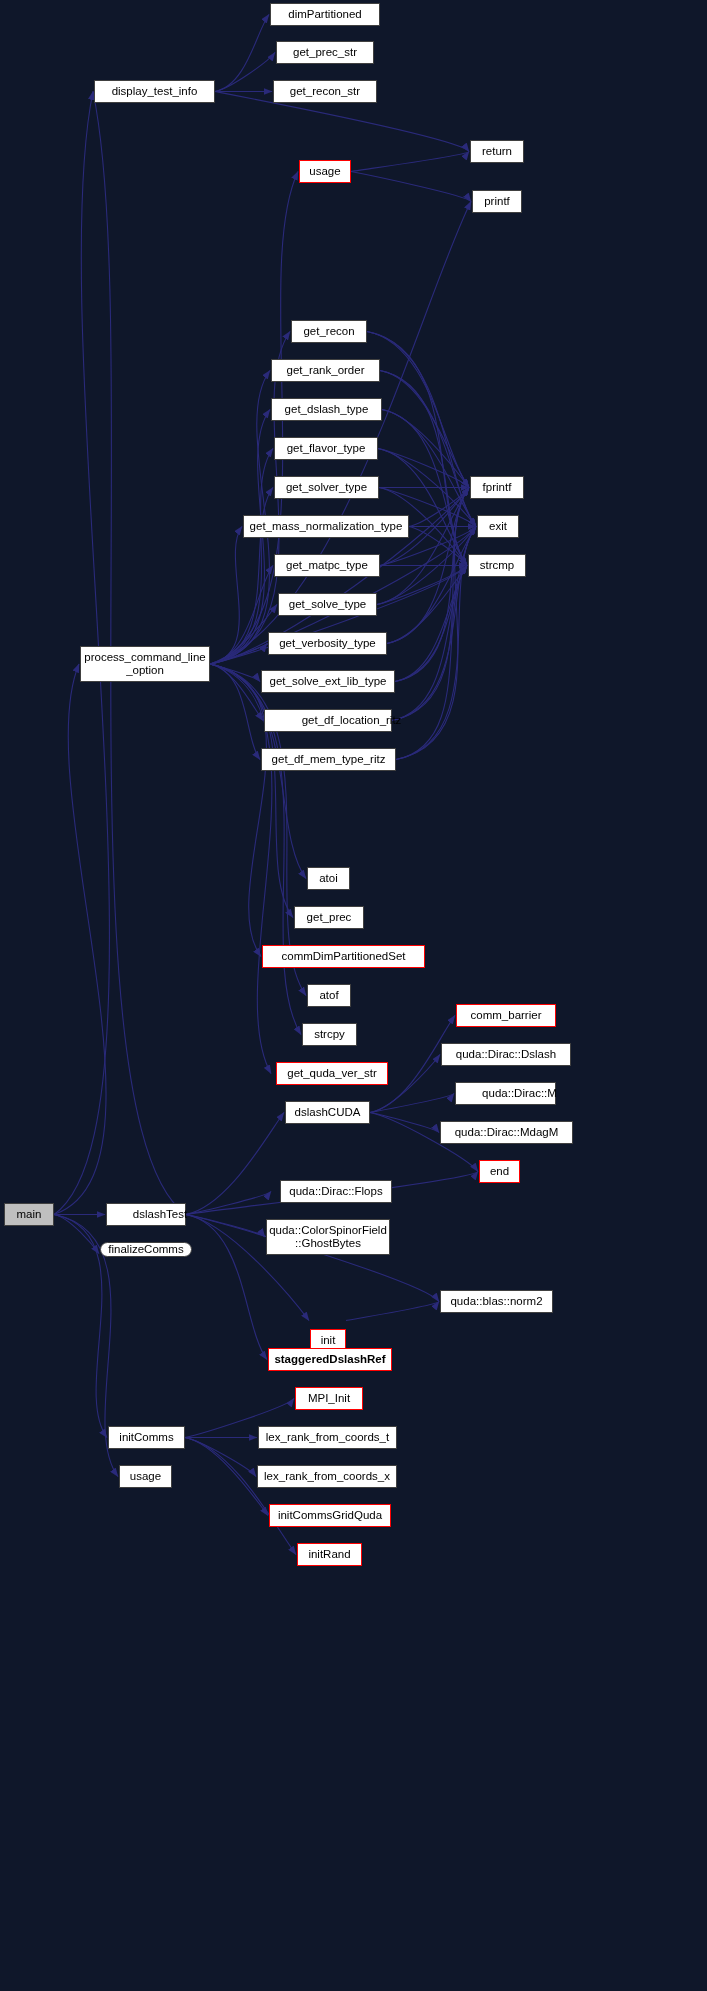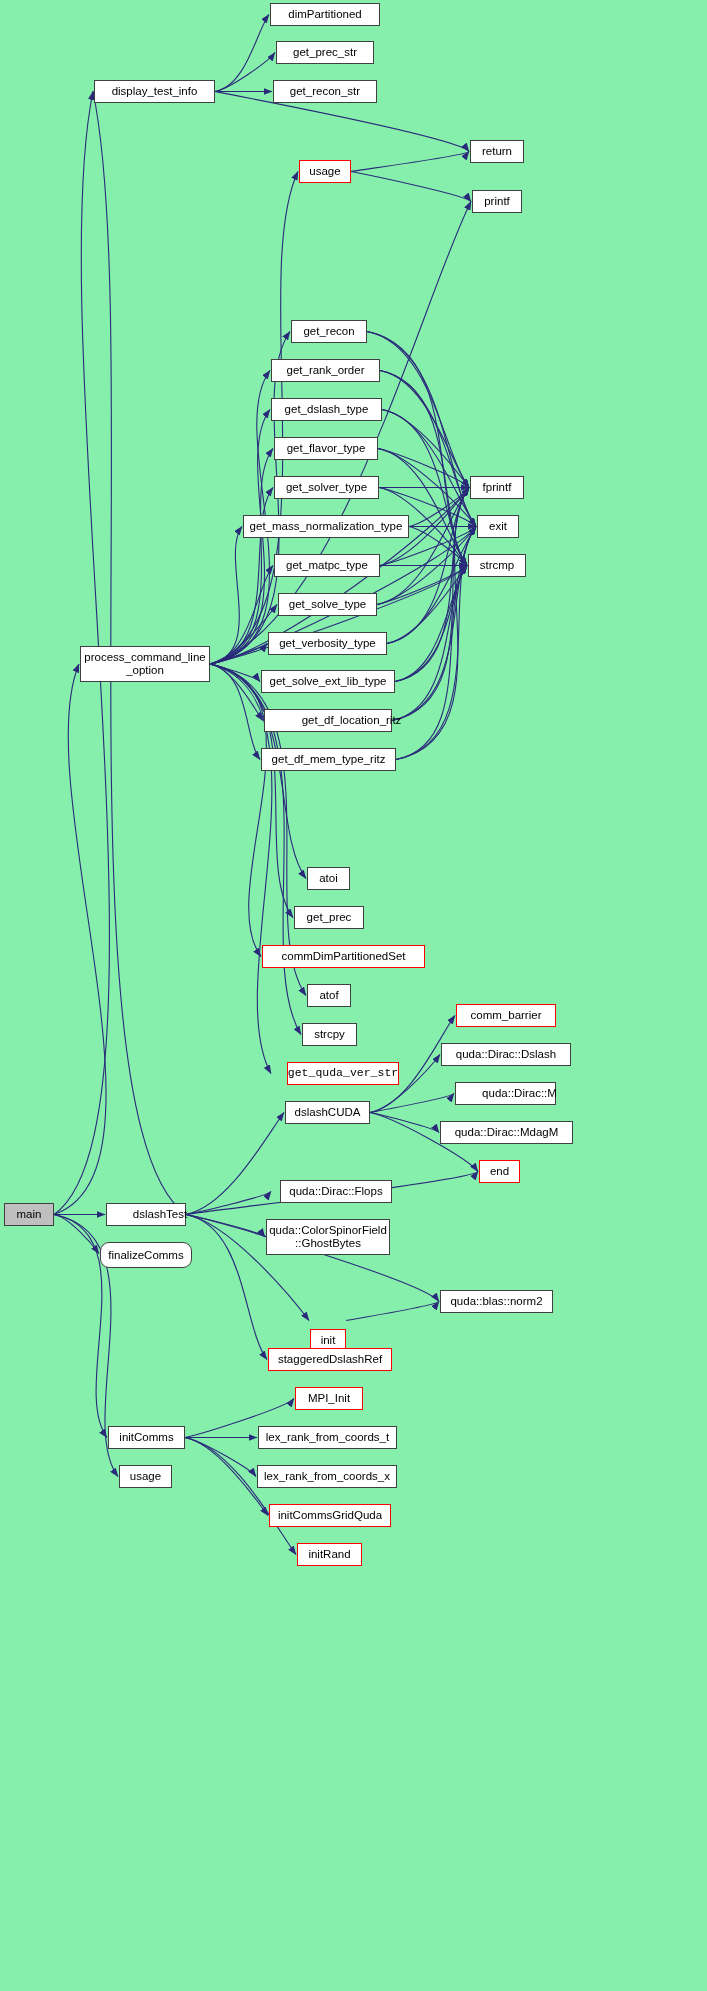--- a/index.html
+++ b/index.html
@@ -5,21 +5,21 @@
 <style>
   html,body{margin:0;padding:0;background:#ffffff;}
   body{
     font-family:"Liberation Sans", sans-serif;
     -webkit-font-smoothing:antialiased;
   }
   #graph{
     position:relative;
     width:707px;
     height:1991px;
-    background:#86efac;
+    background:#0f172a;
     overflow:hidden;
   }
   #edges{
     position:absolute;
     left:0; top:0;
     width:707px; height:1991px;
     pointer-events:none;
   }
   .node{
     position:absolute;
@@ -166,36 +166,36 @@
       <div class="node" style="left: 261px; top: 670px; width: 134px; height: 23px;">get_solve_ext_lib_type</div>
       <div class="node" style="left: 80px; top: 646px; width: 130px; height: 36px;">process_command_line
 _option</div>
       <div class="node" style="left: 264px; top: 709px; width: 128px; height: 23px; padding-left: 47px;">get_df_location_ritz</div>
       <div class="node" style="left: 261px; top: 748px; width: 135px; height: 23px;">get_df_mem_type_ritz</div>
       <div class="node" style="left: 307px; top: 867px; width: 43px; height: 23px;">atoi</div>
       <div class="node" style="left: 294px; top: 906px; width: 70px; height: 23px;">get_prec</div>
       <div class="node red" style="left: 262px; top: 945px; width: 163px; height: 23px;">commDimPartitionedSet</div>
       <div class="node" style="left: 307px; top: 984px; width: 44px; height: 23px;">atof</div>
       <div class="node" style="left: 302px; top: 1023px; width: 55px; height: 23px;">strcpy</div>
-      <div class="node red" style="left: 287px; top: 1062px; width: 112px; height: 23px; font-family: Liberation Mono, monospace;">get_quda_ver_str</div>
+      <div class="node red" style="left: 276px; top: 1062px; width: 112px; height: 23px;">get_quda_ver_str</div>
       <div class="node red" style="left: 456px; top: 1004px; width: 100px; height: 23px;">comm_barrier</div>
       <div class="node" style="left: 441px; top: 1043px; width: 130px; height: 23px;">quda::Dirac::Dslash</div>
       <div class="node" style="left: 455px; top: 1082px; width: 101px; height: 23px; padding-left: 28px;">quda::Dirac::M</div>
       <div class="node" style="left: 285px; top: 1101px; width: 85px; height: 23px;">dslashCUDA</div>
       <div class="node" style="left: 440px; top: 1121px; width: 133px; height: 23px;">quda::Dirac::MdagM</div>
       <div class="node red" style="left: 479px; top: 1160px; width: 41px; height: 23px;">end</div>
       <div class="node" style="left: 272px; top: 1180px; width: 112px; height: 23px; margin-left: 8px;">quda::Dirac::Flops</div>
       <div class="node" style="left: 106px; top: 1203px; width: 80px; height: 23px; padding-left: 28px;">dslashTest</div>
       <div class="node current" style="left: 4px; top: 1203px; width: 50px; height: 23px;">main</div>
       <div class="node" style="left: 266px; top: 1219px; width: 124px; height: 36px;">quda::ColorSpinorField
 ::GhostBytes</div>
-      <div class="node" style="left: 100px; top: 1242px; width: 92px; height: 26px; border-radius: 9px;">finalizeComms</div>
+      <div class="node" style="left: 100px; top: 1242px; width: 92px; height: 15px; border-radius: 9px;">finalizeComms</div>
       <div class="node" style="left: 440px; top: 1290px; width: 113px; height: 23px;">quda::blas::norm2</div>
       <div class="node red" style="left: 310px; top: 1309px; width: 36px; height: 23px; margin-top: 20px;">init</div>
-      <div class="node red" style="left: 268px; top: 1348px; width: 124px; height: 23px;">staggeredDslashRef</div>
+      <div class="node red" style="left: 268px; top: 1348px; width: 124px; height: 23px; font-weight: bold;">staggeredDslashRef</div>
       <div class="node red" style="left: 295px; top: 1387px; width: 68px; height: 23px;">MPI_Init</div>
       <div class="node" style="left: 108px; top: 1426px; width: 77px; height: 23px;">initComms</div>
       <div class="node" style="left: 258px; top: 1426px; width: 139px; height: 23px;">lex_rank_from_coords_t</div>
       <div class="node" style="left: 257px; top: 1465px; width: 140px; height: 23px;">lex_rank_from_coords_x</div>
       <div class="node" style="left: 119px; top: 1465px; width: 53px; height: 23px;">usage</div>
       <div class="node red" style="left: 269px; top: 1504px; width: 122px; height: 23px;">initCommsGridQuda</div>
       <div class="node red" style="left: 297px; top: 1543px; width: 65px; height: 23px;">initRand</div>
     </div>
 </div>
 

